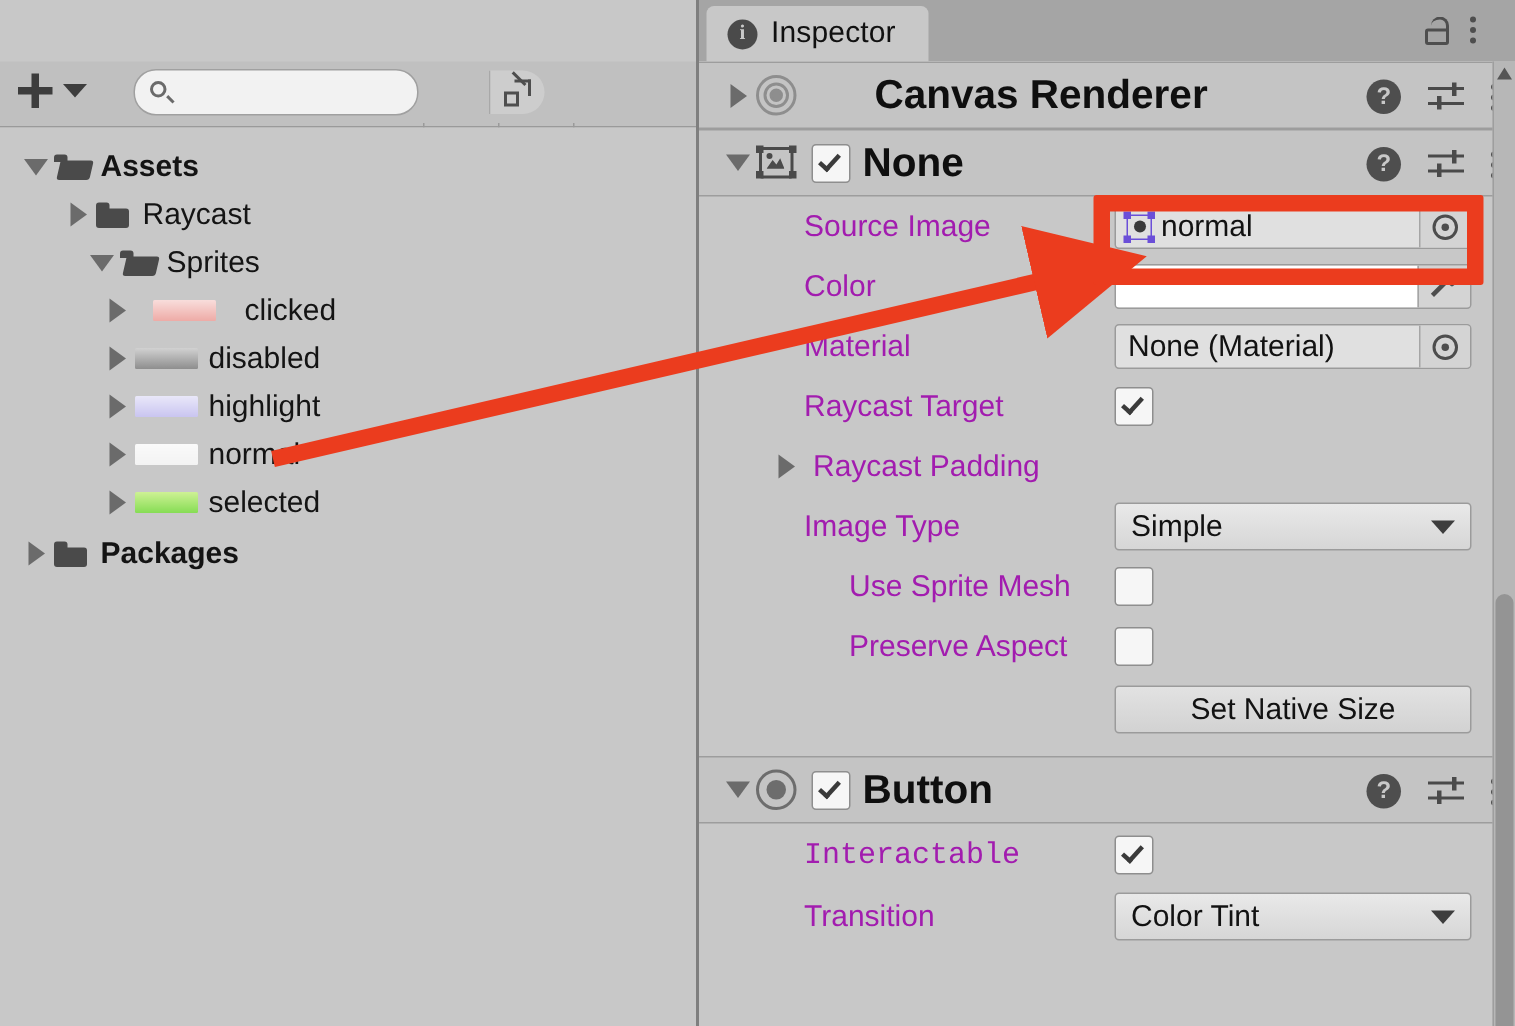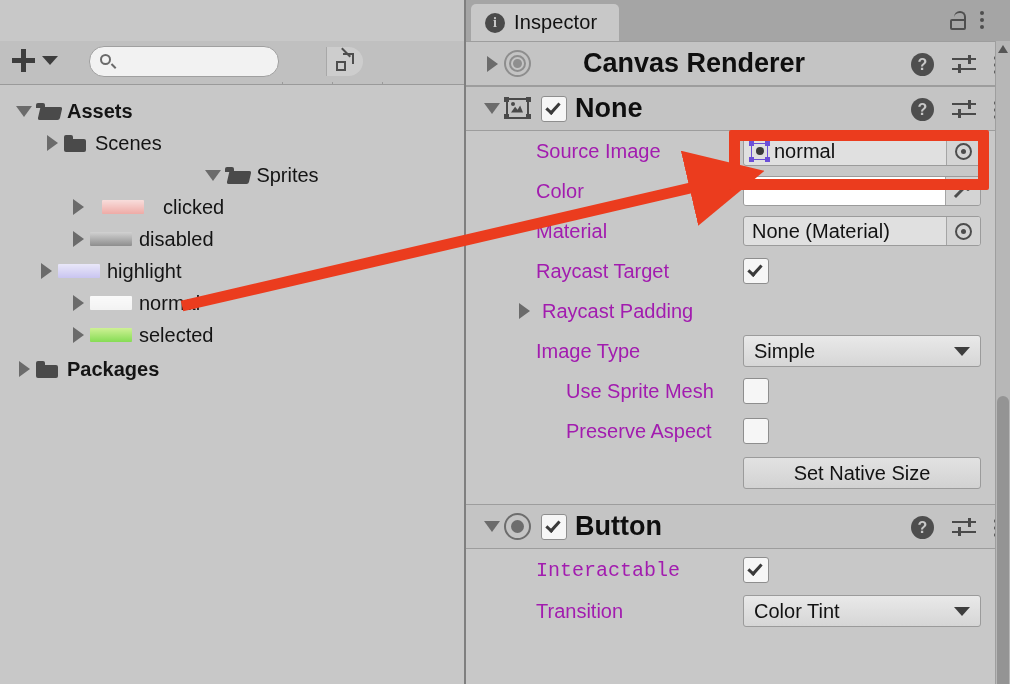--- a/index.html
+++ b/index.html
@@ -289,24 +289,24 @@
       </div>
 
       <div class="row" style="padding-left:40px;">
         <span class="tw">
             <span class="tw-r"></span>
           </span>
         <span class="fldr">
             <i class="tabf"></i>
             <i class="main"></i>
           </span>
-        <span class="lbl">Scenes</span>
-      </div>
-
-      <div class="row" style="padding-left:56px;justify-content:center;">
+        <span class="lbl">Raycast</span>
+      </div>
+
+      <div class="row" style="padding-left:56px;">
         <span class="tw">
             <span class="tw-d"></span>
           </span>
         <span class="fldr open">
             <i class="tabf"></i>
             <i class="lip"></i>
           </span>
         <span class="lbl">Sprites</span>
       </div>
 
@@ -319,21 +319,21 @@
       </div>
 
       <div class="row" style="padding-left:66px;">
         <span class="tw">
             <span class="tw-r"></span>
           </span>
         <span class="sprite-sw" style="background-color:#9a9a9a;"></span>
         <span class="lbl">disabled</span>
       </div>
 
-      <div class="row" style="padding-left:34px;">
+      <div class="row" style="padding-left:66px;">
         <span class="tw">
             <span class="tw-r"></span>
           </span>
         <span class="sprite-sw" style="background-color:#cfcbf2;"></span>
         <span class="lbl">highlight</span>
       </div>
 
       <div class="row" style="padding-left:66px;">
         <span class="tw">
             <span class="tw-r"></span>

